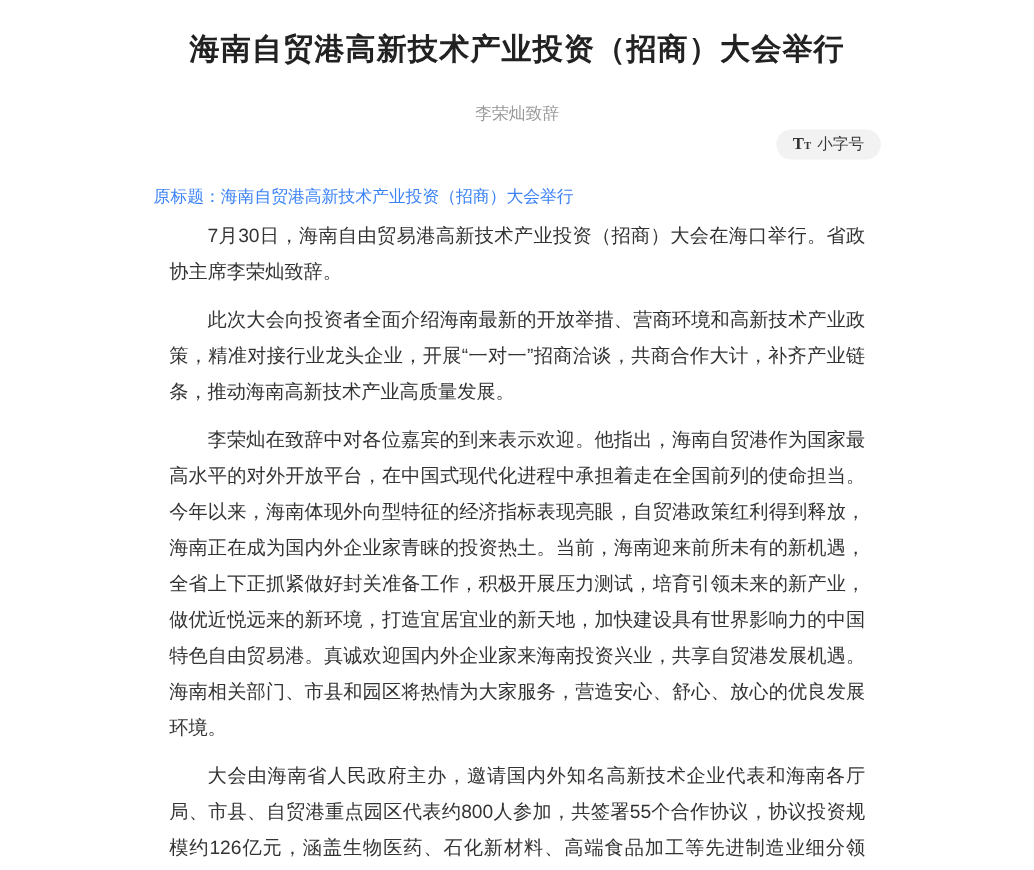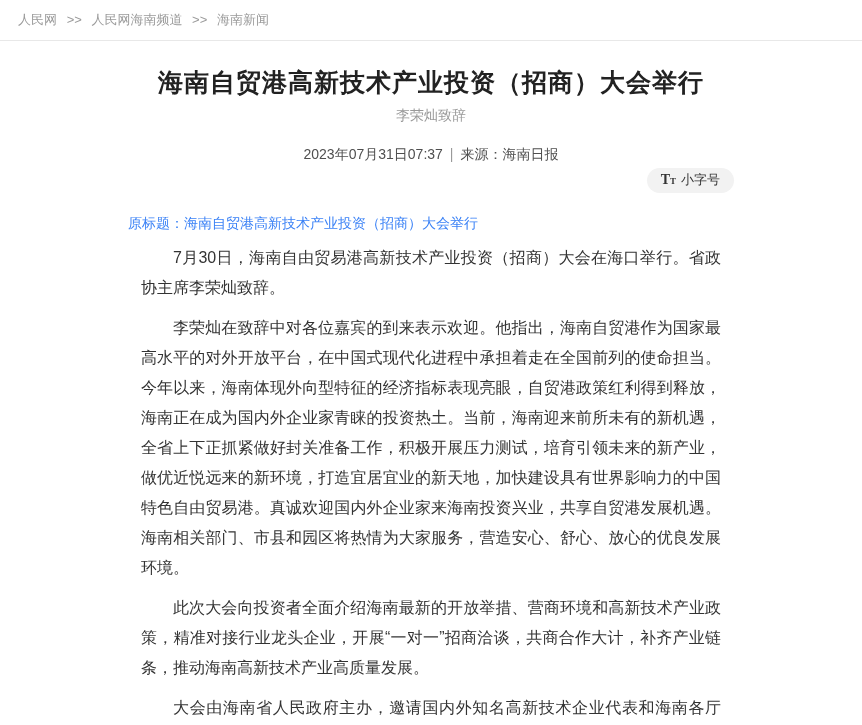--- a/index.html
+++ b/index.html
@@ -37,21 +37,21 @@
   .article h1 {
     margin: 24px 0 0 0;
     font-size: 25px;
     font-weight: bold;
     color: #222222;
     text-align: center;
     line-height: 34px;
     letter-spacing: 1px;
   }
   .subtitle {
-    margin-top: 8px;
+    margin-top: 28px;
     text-align: center;
     font-size: 14px;
     color: #999999;
   }
   .meta {
     margin-top: 21px;
     text-align: center;
     font-size: 14px;
     color: #4f4f4f;
   }
@@ -109,43 +109,33 @@
   }
   .body-p:first-of-type {
     margin-top: 16px;
   }
 </style>
 </head>
 <body>
 
 <div class="page">
 
-  <div class="breadcrumb">
-    <a>人民网</a>
-    <span class="sep">&gt;&gt;</span>
-    <a>人民网海南频道</a>
-    <span class="sep">&gt;&gt;</span>
-    <a>海南新闻</a>
-  </div>
 
   <div class="article">
 
     <h1>海南自贸港高新技术产业投资（招商）大会举行</h1>
 
     <div class="subtitle">李荣灿致辞</div>
 
-    <div class="meta">
-      <span>2023年07月31日07:37</span><span class="meta-sep">|</span><span>来源：</span><a>海南日报</a>
-    </div>
 
     <div class="toolbar">
       <button class="font-size-btn"><span class="t-big">T</span><span class="t-small">T</span><span>小字号</span></button>
     </div>
 
     <p class="orig"><span>原标题：</span><span>海南自贸港高新技术产业投资（招商）大会举行</span></p>
 
     <p class="body-p">7月30日，海南自由贸易港高新技术产业投资（招商）大会在海口举行。省政协主席李荣灿致辞。</p>
+    <p class="body-p">此次大会向投资者全面介绍海南最新的开放举措、营商环境和高新技术产业政策，精准对接行业龙头企业，开展“一对一”招商洽谈，共商合作大计，补齐产业链条，推动海南高新技术产业高质量发展。</p>
     <p class="body-p">李荣灿在致辞中对各位嘉宾的到来表示欢迎。他指出，海南自贸港作为国家最高水平的对外开放平台，在中国式现代化进程中承担着走在全国前列的使命担当。今年以来，海南体现外向型特征的经济指标表现亮眼，自贸港政策红利得到释放，海南正在成为国内外企业家青睐的投资热土。当前，海南迎来前所未有的新机遇，全省上下正抓紧做好封关准备工作，积极开展压力测试，培育引领未来的新产业，做优近悦远来的新环境，打造宜居宜业的新天地，加快建设具有世界影响力的中国特色自由贸易港。真诚欢迎国内外企业家来海南投资兴业，共享自贸港发展机遇。海南相关部门、市县和园区将热情为大家服务，营造安心、舒心、放心的优良发展环境。</p>
-    <p class="body-p">此次大会向投资者全面介绍海南最新的开放举措、营商环境和高新技术产业政策，精准对接行业龙头企业，开展“一对一”招商洽谈，共商合作大计，补齐产业链条，推动海南高新技术产业高质量发展。</p>
     <p class="body-p">大会由海南省人民政府主办，邀请国内外知名高新技术企业代表和海南各厅局、市县、自贸港重点园区代表约800人参加，共签署55个合作协议，协议投资规模约126亿元，涵盖生物医药、石化新材料、高端食品加工等先进制造业细分领域。</p>
 
   </div>
 </div>
 
 </body></html>

